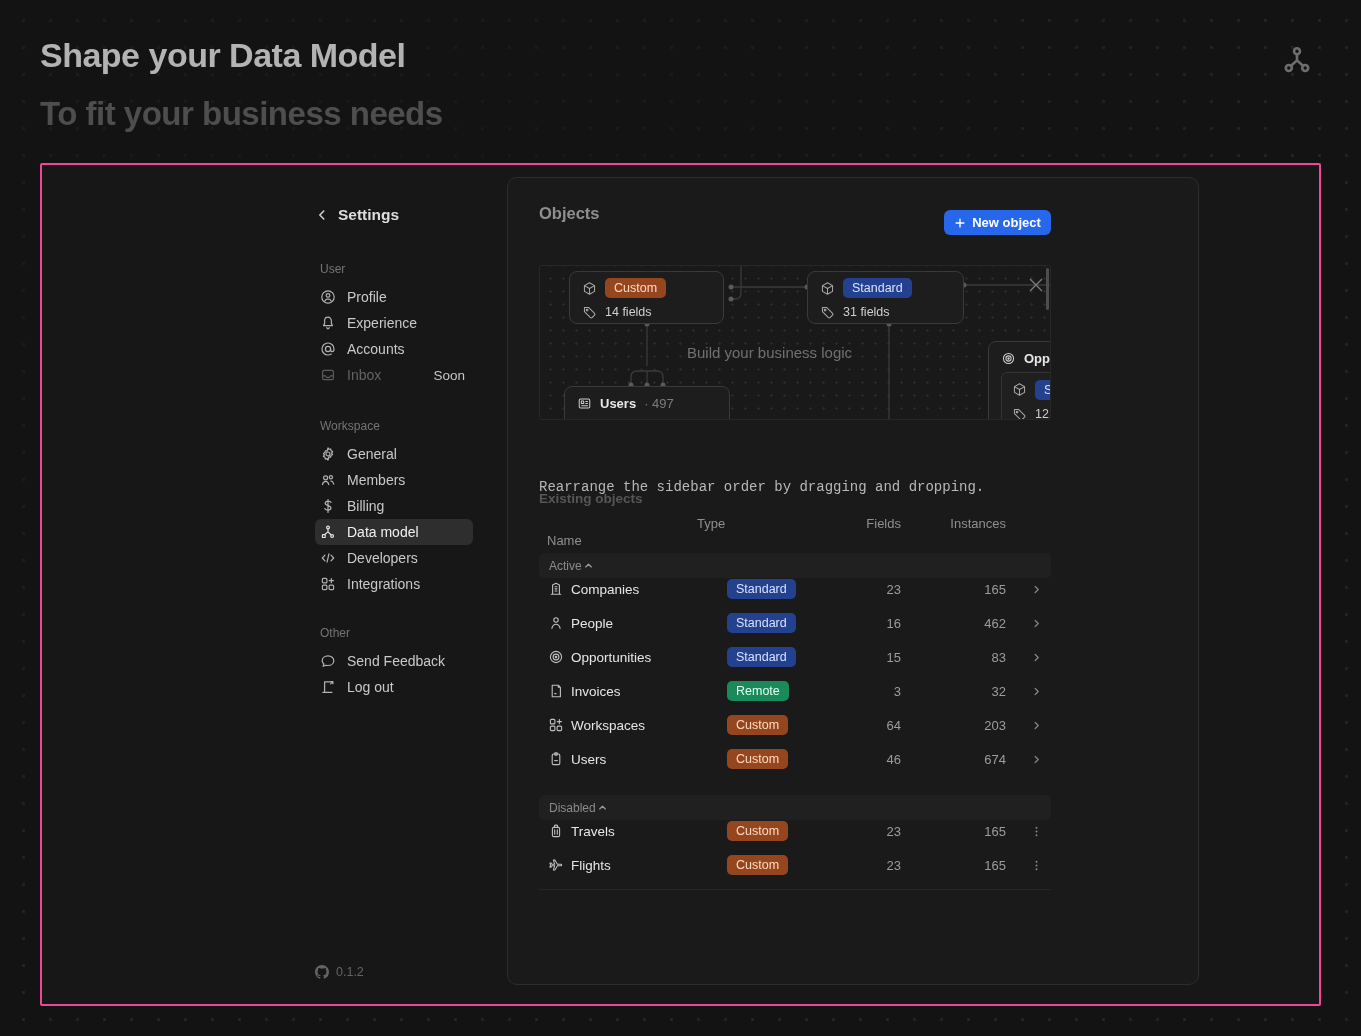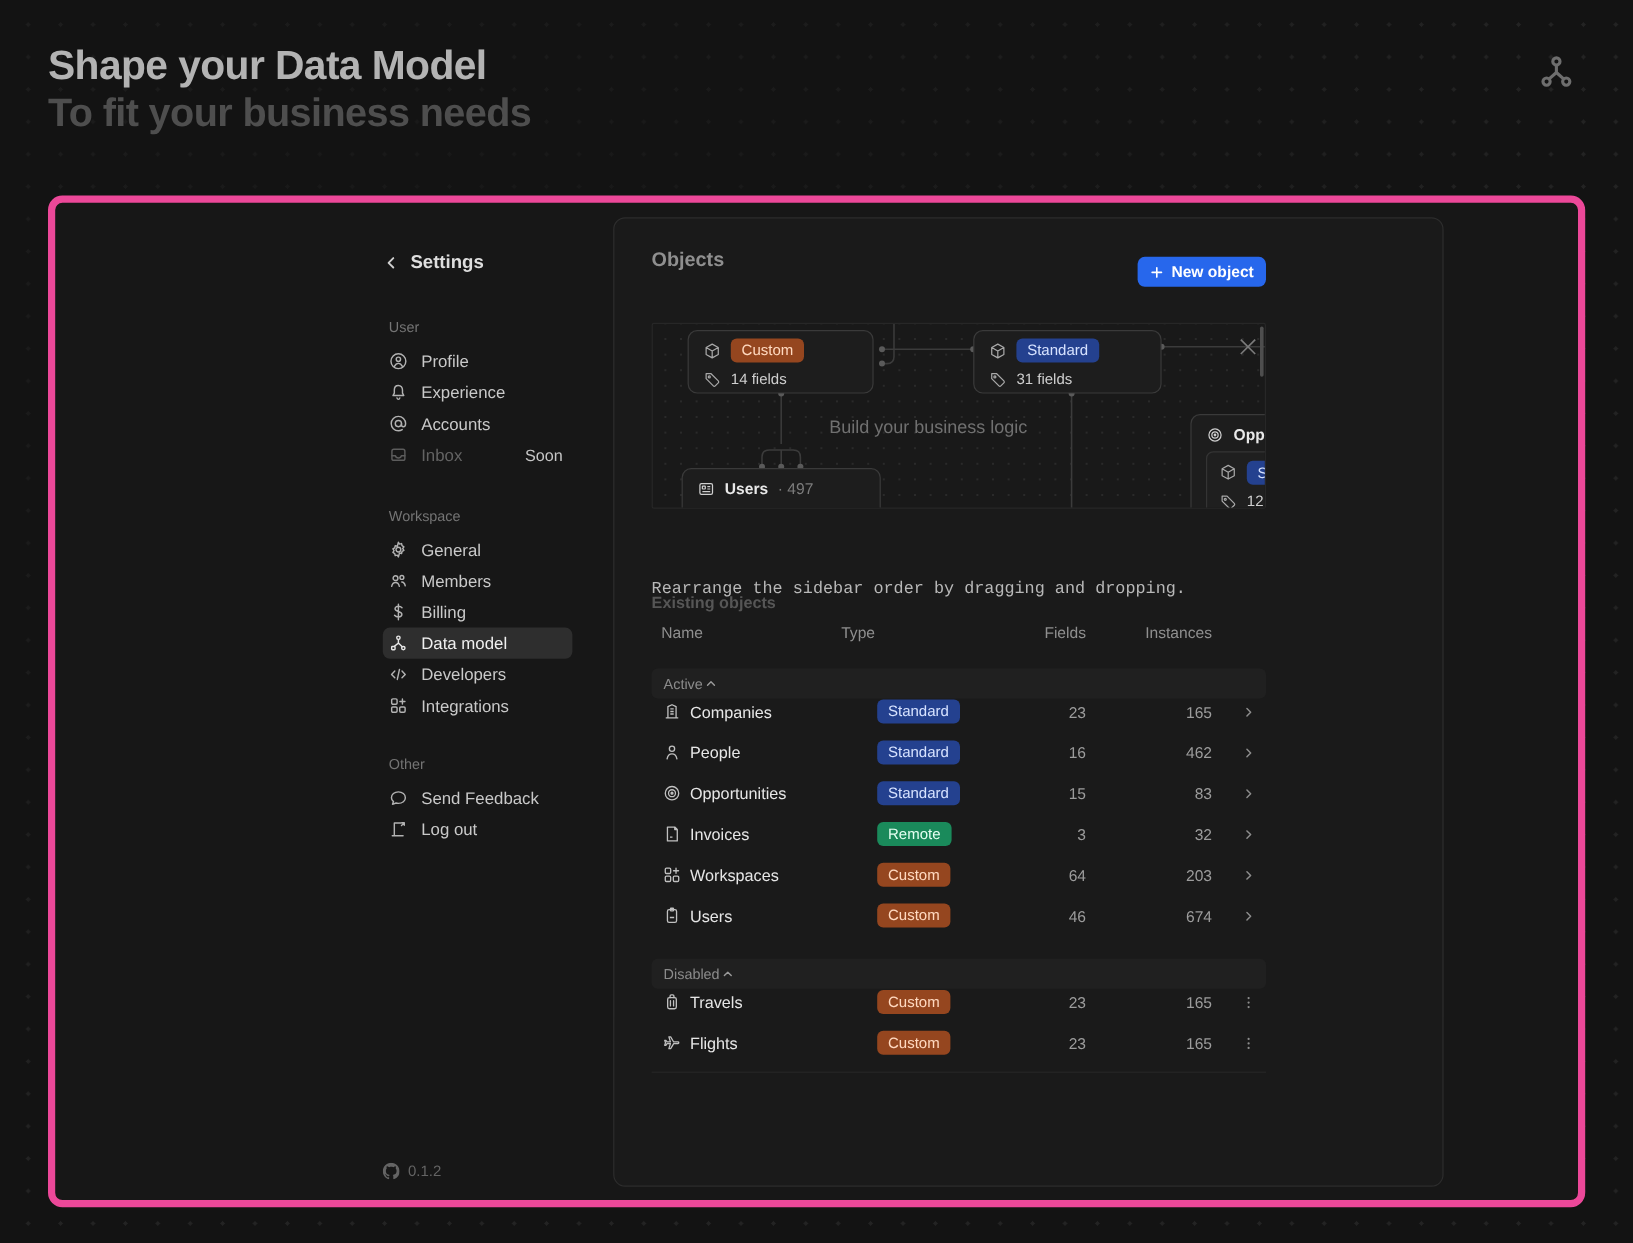--- a/index.html
+++ b/index.html
@@ -18,27 +18,27 @@
   .stage::after {
     content:""; position:absolute; inset:0;
     background:radial-gradient(ellipse at 30% 30%, rgba(19,19,19,.85), rgba(19,19,19,0) 70%);
     pointer-events:none;
   }
   svg { display:block; }
 
   
   .page-title { position:absolute; left:40px; top:36px; z-index:3; }
   .page-title .t1 { font-size:34px; font-weight:800; letter-spacing:-.5px; color:#b3b3b3; }
-  .page-title .t2 { font-size:33px; font-weight:800; letter-spacing:-.5px; color:#4e4e4e; margin-top:0; }
+  .page-title .t2 { font-size:33px; font-weight:800; letter-spacing:-.5px; color:#4e4e4e; margin-top:20px; }
   .corner-icon { position:absolute; left:1281px; top:44px; z-index:3; color:#6e6e6e; }
 
   
   .outer-panel {
     position:absolute; left:40px; top:163px; width:1281px; height:843px; z-index:2;
-    background:#171717; border:6px solid #ec4899; border-radius:12px;
+    background:#171717; border:2px solid #ec4899; border-radius:2px;
   }
 
   
   .sidebar { position:absolute; left:273px; top:0; width:158px; height:100%; }
   .sb-back { position:absolute; left:0; top:41px; display:flex; align-items:center; gap:9px; color:#dedede; cursor:pointer; }
   .sb-back .lbl { font-size:15.5px; font-weight:700; }
   .sb-back svg { color:#cfcfcf; }
   .sb-section { position:absolute; left:5px; font-size:12px; color:#747474; }
   .sb-item {
     position:absolute; left:0; width:158px; height:26px; border-radius:6px;
@@ -417,21 +417,21 @@
 
         <div class="canvas-hint">Build your business logic</div>
         <div class="scroll-thumb"></div>
       </div>
 
       <div class="ex-heading">Existing objects</div>
       <div class="ex-desc">Rearrange the sidebar order by dragging and dropping.</div>
 
       <div class="tbl">
 
-        <div class="th" style="left:8px; top:0;">Name</div>
+        <div class="th" style="left:8px; top:17px;">Name</div>
         <div class="th" style="left:158px; top:0;">Type</div>
         <div class="th" style="left:312px; top:0; width:50px; text-align:right;">Fields</div>
         <div class="th" style="left:390px; top:0; width:77px; text-align:right;">Instances</div>
 
         <div class="group-bar" style="top:25px;">
           <span>Active</span>
           <span>
             <svg width="13" height="13" viewBox="0 0 16 16" fill="none" stroke="currentColor" stroke-width="1.5" stroke-linecap="round" stroke-linejoin="round">
                 <path d="M4.5 9.8 L8 6.4 L11.5 9.8"></path>
               </svg>

